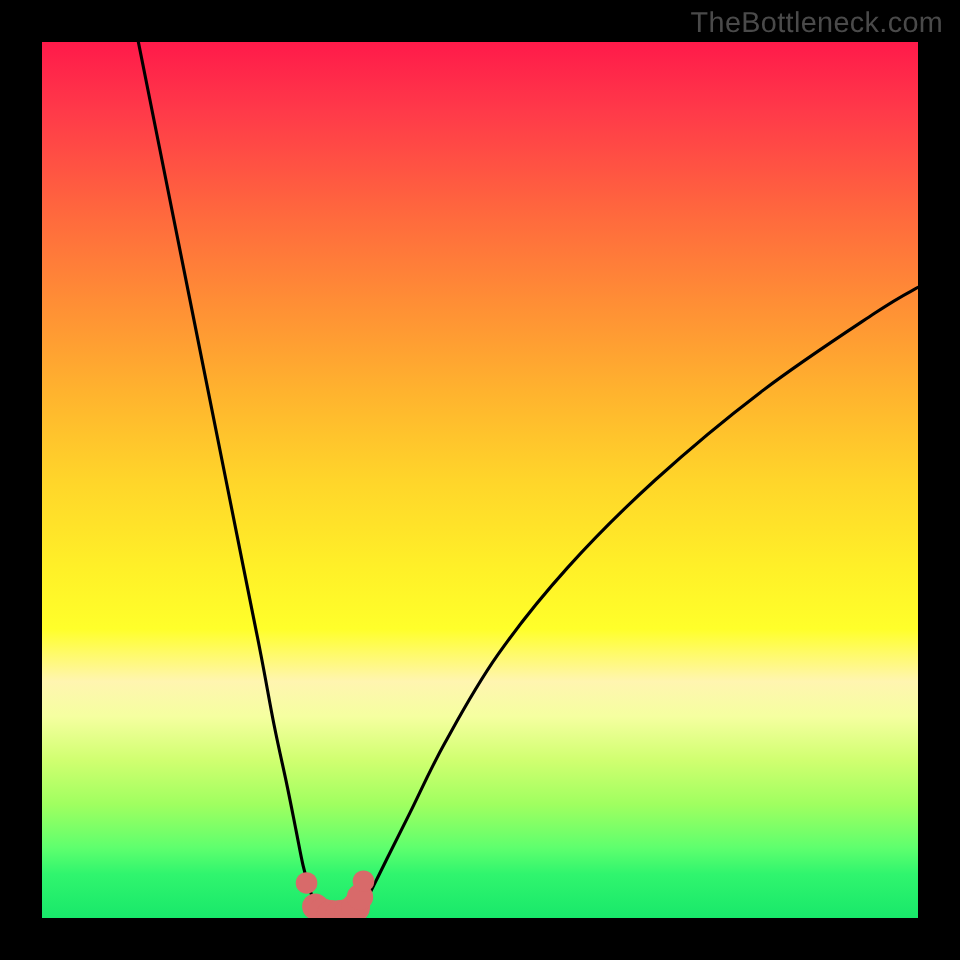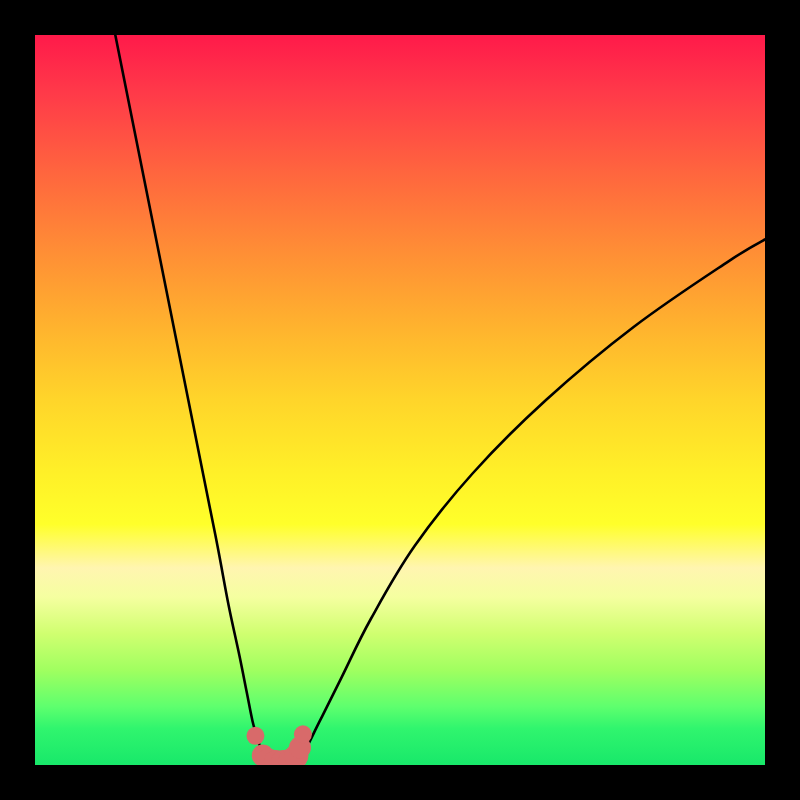--- a/index.html
+++ b/index.html
@@ -78,13 +78,14 @@
           <circle cx="240.9" cy="727.08" r="12" fill="#d86a6a"></circle>
           <circle cx="248.20000000000002" cy="727.08" r="12" fill="#d86a6a"></circle>
           <circle cx="255.49999999999997" cy="725.62" r="12" fill="#d86a6a"></circle>
           <circle cx="261.34" cy="721.24" r="12" fill="#d86a6a"></circle>
           <circle cx="264.99" cy="712.48" r="11" fill="#d86a6a"></circle>
           <circle cx="267.91" cy="699.34" r="9" fill="#d86a6a"></circle>
         </g>
     </svg>
 
   </div>
+  <div class="watermark">TheBottleneck.com</div>
 </div>
 
 </body></html>

